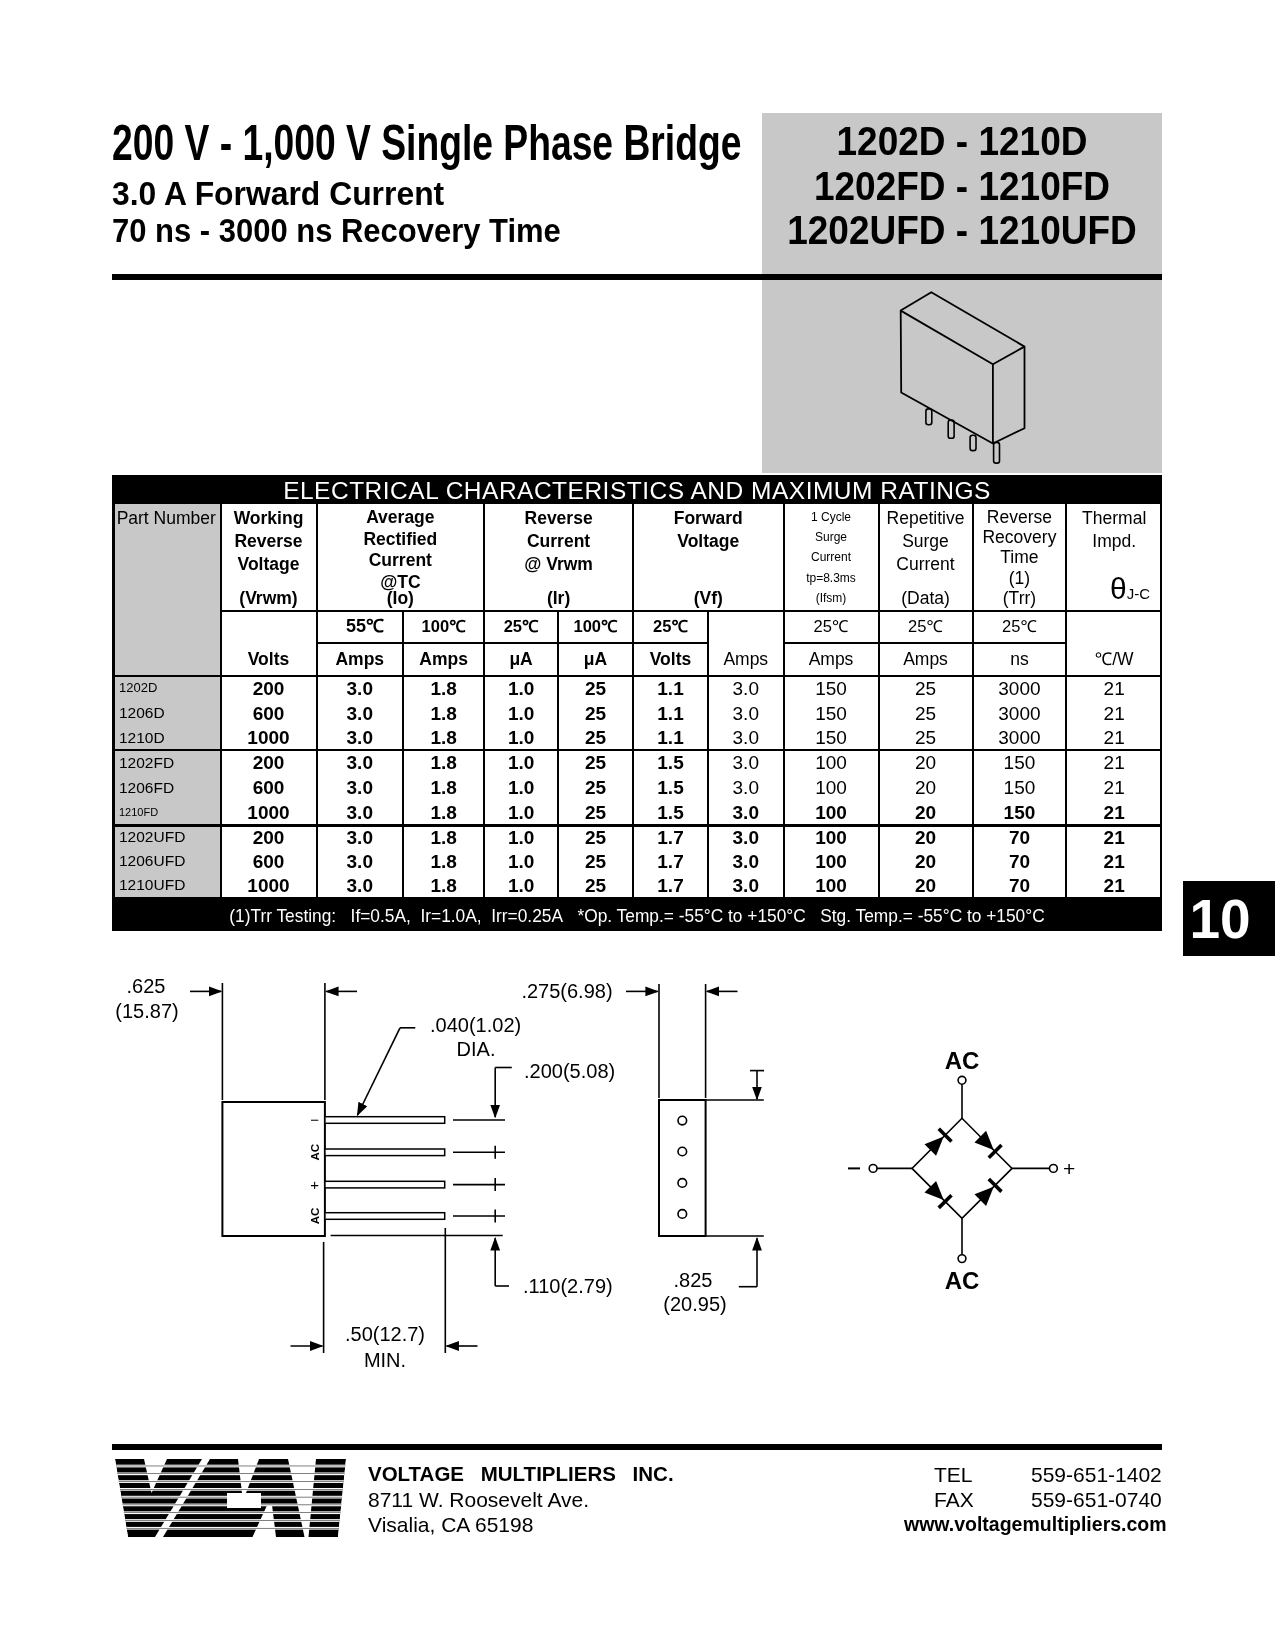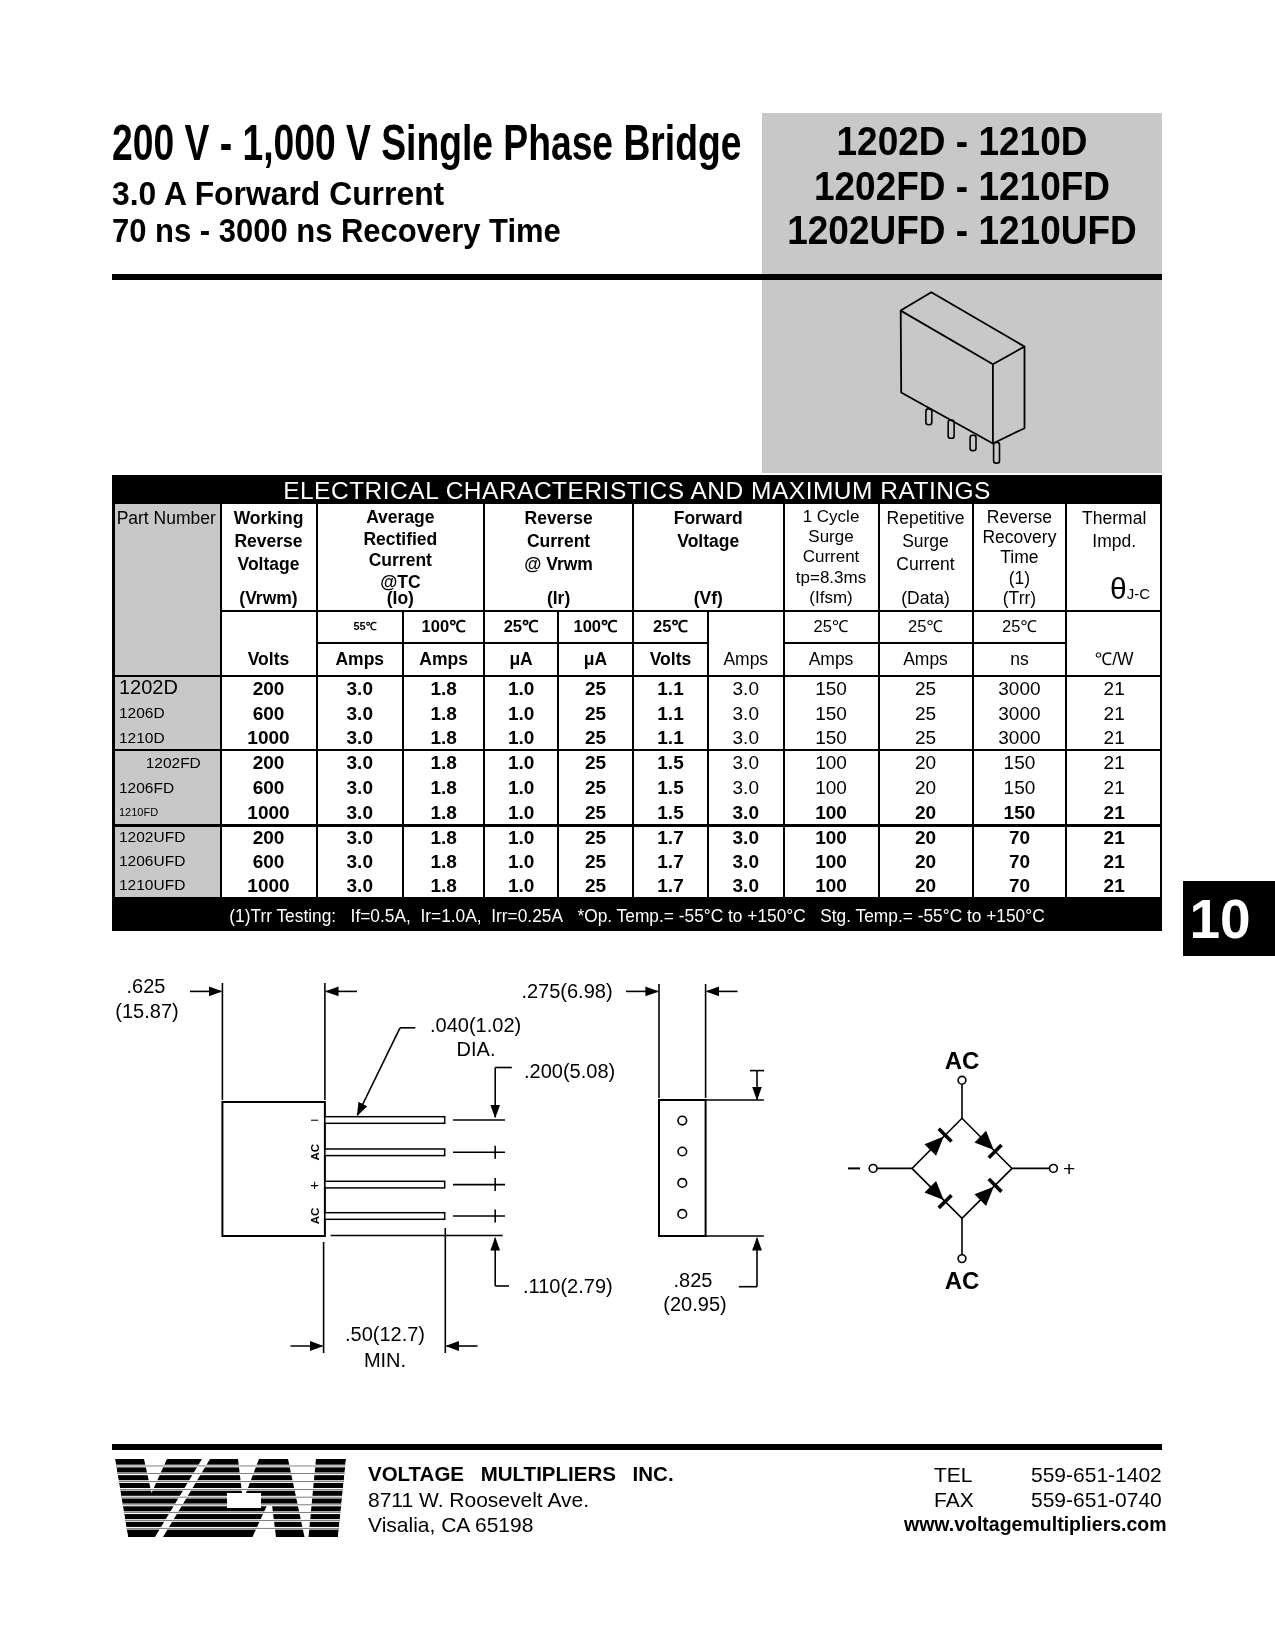--- a/index.html
+++ b/index.html
@@ -80,52 +80,52 @@
 
 <div class="abs ctr" style="left:204.5px;top:32.0px;width:167.7px;font-size:17.5px;font-weight:bold;line-height:21.6px;">Average<br>Rectified<br>Current<br>@TC</div>
 <div class="abs ctr" style="left:204.5px;top:114.0px;width:167.7px;font-size:17.5px;font-weight:bold;line-height:19px;">(Io)</div>
 
 <div class="abs ctr" style="left:372.2px;top:32.0px;width:148.8px;font-size:17.5px;font-weight:bold;line-height:22.8px;">Reverse<br>Current<br>@ Vrwm</div>
 <div class="abs ctr" style="left:372.2px;top:114.0px;width:148.8px;font-size:17.5px;font-weight:bold;line-height:19px;">(Ir)</div>
 
 <div class="abs ctr" style="left:521.0px;top:32.0px;width:150.5px;font-size:17.5px;font-weight:bold;line-height:22.8px;">Forward<br>Voltage</div>
 <div class="abs ctr" style="left:521.0px;top:114.0px;width:150.5px;font-size:17.5px;font-weight:bold;line-height:19px;">(Vf)</div>
 
-<div class="abs ctr" style="left:671.5px;top:32.0px;width:95.0px;font-size:17px;line-height:20.2px;">1 Cycle<br>Surge<br>Current<br>tp=8.3ms<br>(Ifsm)</div>
+<div class="abs ctr" style="left:671.5px;top:32.0px;width:95.0px;font-size:12px;line-height:20.2px;">1 Cycle<br>Surge<br>Current<br>tp=8.3ms<br>(Ifsm)</div>
 
 <div class="abs ctr" style="left:766.5px;top:32.0px;width:94.0px;font-size:17.5px;line-height:23px;">Repetitive<br>Surge<br>Current</div>
 <div class="abs ctr" style="left:766.5px;top:114.0px;width:94.0px;font-size:17.5px;line-height:19px;">(Data)</div>
 
 <div class="abs ctr" style="left:860.5px;top:32.0px;width:93.9px;font-size:17.5px;line-height:20.2px;">Reverse<br>Recovery<br>Time<br>(1)<br>(Trr)</div>
 
 <div class="abs ctr" style="left:954.4px;top:32.0px;width:95.6px;font-size:17.5px;line-height:22.8px;">Thermal<br>Impd.</div>
 <div class="abs" style="left:998px;top:99.0px;font-size:30px;line-height:1;">θ<span style="font-size:15px;">J-C</span></div>
 
-<div class="abs ctr" style="left:204.5px;top:142.0px;width:97px;font-size:11px;font-weight:bold;line-height:18px;">55℃</div>
+<div class="abs ctr" style="left:204.5px;top:142.0px;width:97px;font-size:18px;font-weight:bold;line-height:18px;">55℃</div>
 <div class="abs ctr" style="left:291.0px;top:142.0px;width:81.2px;font-size:16.5px;font-weight:bold;line-height:18px;">100℃</div>
 <div class="abs ctr" style="left:372.2px;top:142.0px;width:73.8px;font-size:16.5px;font-weight:bold;line-height:18px;">25℃</div>
 <div class="abs ctr" style="left:446.0px;top:142.0px;width:75.0px;font-size:16.5px;font-weight:bold;line-height:18px;">100℃</div>
 <div class="abs ctr" style="left:521.0px;top:142.0px;width:75.0px;font-size:16.5px;font-weight:bold;line-height:18px;">25℃</div>
 <div class="abs ctr" style="left:671.5px;top:142.0px;width:95.0px;font-size:16.5px;line-height:18px;">25℃</div>
 <div class="abs ctr" style="left:766.5px;top:142.0px;width:94.0px;font-size:16.5px;line-height:18px;">25℃</div>
 <div class="abs ctr" style="left:860.5px;top:142.0px;width:93.9px;font-size:16.5px;line-height:18px;">25℃</div>
 
 <div class="abs ctr" style="left:108.5px;top:175.0px;width:96.0px;font-size:17.5px;font-weight:bold;line-height:18px;">Volts</div>
 <div class="abs ctr" style="left:204.5px;top:175.0px;width:86.5px;font-size:17.5px;font-weight:bold;line-height:18px;">Amps</div>
 <div class="abs ctr" style="left:291.0px;top:175.0px;width:81.2px;font-size:17.5px;font-weight:bold;line-height:18px;">Amps</div>
 <div class="abs ctr" style="left:372.2px;top:175.0px;width:73.8px;font-size:17.5px;font-weight:bold;line-height:18px;">μA</div>
 <div class="abs ctr" style="left:446.0px;top:175.0px;width:75.0px;font-size:17.5px;font-weight:bold;line-height:18px;">μA</div>
 <div class="abs ctr" style="left:521.0px;top:175.0px;width:75.0px;font-size:17.5px;font-weight:bold;line-height:18px;">Volts</div>
 <div class="abs ctr" style="left:596.0px;top:175.0px;width:75.5px;font-size:17.5px;line-height:18px;">Amps</div>
 <div class="abs ctr" style="left:671.5px;top:175.0px;width:95.0px;font-size:17.5px;line-height:18px;">Amps</div>
 <div class="abs ctr" style="left:766.5px;top:175.0px;width:94.0px;font-size:17.5px;line-height:18px;">Amps</div>
 <div class="abs ctr" style="left:860.5px;top:175.0px;width:93.9px;font-size:17.5px;line-height:18px;">ns</div>
 <div class="abs ctr" style="left:954.4px;top:175.0px;width:95.6px;font-size:17.5px;line-height:18px;">℃/W</div>
 
-<div class="abs " style="left:7.0px;top:203.3px;width:108.5px;font-size:20px;line-height:19px;">1202D</div>
+<div class="abs " style="left:7.0px;top:203.3px;width:108.5px;font-size:13px;line-height:19px;">1202D</div>
 <div class="abs ctr" style="left:108.5px;top:203.8px;width:96.0px;font-size:19px;font-weight:bold;line-height:19px;">200</div>
 <div class="abs ctr" style="left:204.5px;top:203.8px;width:86.5px;font-size:19px;font-weight:bold;line-height:19px;">3.0</div>
 <div class="abs ctr" style="left:291.0px;top:203.8px;width:81.2px;font-size:19px;font-weight:bold;line-height:19px;">1.8</div>
 <div class="abs ctr" style="left:372.2px;top:203.8px;width:73.8px;font-size:19px;font-weight:bold;line-height:19px;">1.0</div>
 <div class="abs ctr" style="left:446.0px;top:203.8px;width:75.0px;font-size:19px;font-weight:bold;line-height:19px;">25</div>
 <div class="abs ctr" style="left:521.0px;top:203.8px;width:75.0px;font-size:19px;font-weight:bold;line-height:19px;">1.1</div>
 <div class="abs ctr" style="left:596.0px;top:203.8px;width:75.5px;font-size:19px;line-height:19px;">3.0</div>
 <div class="abs ctr" style="left:671.5px;top:203.8px;width:95.0px;font-size:19px;line-height:19px;">150</div>
 <div class="abs ctr" style="left:766.5px;top:203.8px;width:94.0px;font-size:19px;line-height:19px;">25</div>
 <div class="abs ctr" style="left:860.5px;top:203.8px;width:93.9px;font-size:19px;line-height:19px;">3000</div>
@@ -150,21 +150,21 @@
 <div class="abs ctr" style="left:291.0px;top:253.2px;width:81.2px;font-size:19px;font-weight:bold;line-height:19px;">1.8</div>
 <div class="abs ctr" style="left:372.2px;top:253.2px;width:73.8px;font-size:19px;font-weight:bold;line-height:19px;">1.0</div>
 <div class="abs ctr" style="left:446.0px;top:253.2px;width:75.0px;font-size:19px;font-weight:bold;line-height:19px;">25</div>
 <div class="abs ctr" style="left:521.0px;top:253.2px;width:75.0px;font-size:19px;font-weight:bold;line-height:19px;">1.1</div>
 <div class="abs ctr" style="left:596.0px;top:253.2px;width:75.5px;font-size:19px;line-height:19px;">3.0</div>
 <div class="abs ctr" style="left:671.5px;top:253.2px;width:95.0px;font-size:19px;line-height:19px;">150</div>
 <div class="abs ctr" style="left:766.5px;top:253.2px;width:94.0px;font-size:19px;line-height:19px;">25</div>
 <div class="abs ctr" style="left:860.5px;top:253.2px;width:93.9px;font-size:19px;line-height:19px;">3000</div>
 <div class="abs ctr" style="left:954.4px;top:253.2px;width:95.6px;font-size:19px;line-height:19px;">21</div>
 
-<div class="abs " style="left:7.0px;top:277.6px;width:108.5px;font-size:15.5px;line-height:19px;text-align:center;">1202FD</div>
+<div class="abs " style="left:7.0px;top:277.6px;width:108.5px;font-size:15.5px;line-height:19px;">1202FD</div>
 <div class="abs ctr" style="left:108.5px;top:278.1px;width:96.0px;font-size:19px;font-weight:bold;line-height:19px;">200</div>
 <div class="abs ctr" style="left:204.5px;top:278.1px;width:86.5px;font-size:19px;font-weight:bold;line-height:19px;">3.0</div>
 <div class="abs ctr" style="left:291.0px;top:278.1px;width:81.2px;font-size:19px;font-weight:bold;line-height:19px;">1.8</div>
 <div class="abs ctr" style="left:372.2px;top:278.1px;width:73.8px;font-size:19px;font-weight:bold;line-height:19px;">1.0</div>
 <div class="abs ctr" style="left:446.0px;top:278.1px;width:75.0px;font-size:19px;font-weight:bold;line-height:19px;">25</div>
 <div class="abs ctr" style="left:521.0px;top:278.1px;width:75.0px;font-size:19px;font-weight:bold;line-height:19px;">1.5</div>
 <div class="abs ctr" style="left:596.0px;top:278.1px;width:75.5px;font-size:19px;line-height:19px;">3.0</div>
 <div class="abs ctr" style="left:671.5px;top:278.1px;width:95.0px;font-size:19px;line-height:19px;">100</div>
 <div class="abs ctr" style="left:766.5px;top:278.1px;width:94.0px;font-size:19px;line-height:19px;">20</div>
 <div class="abs ctr" style="left:860.5px;top:278.1px;width:93.9px;font-size:19px;line-height:19px;">150</div>

